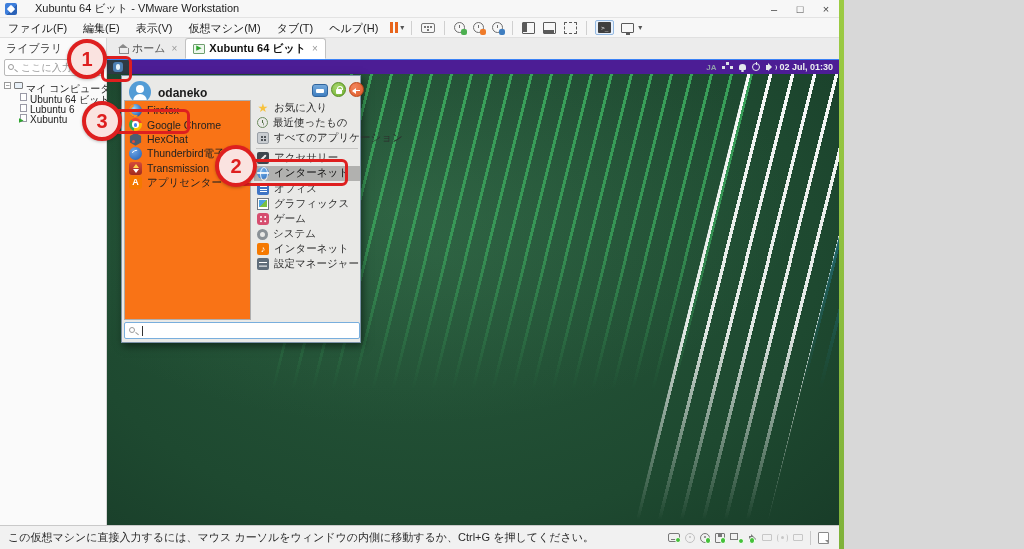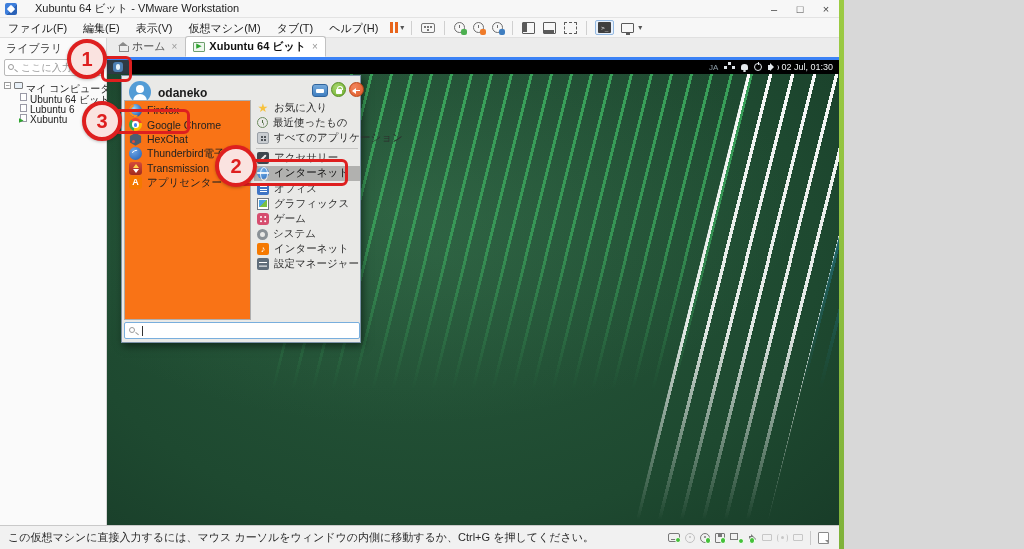--- a/index.html
+++ b/index.html
@@ -35,21 +35,21 @@
   .i-pane{width:13px;height:12px;border:1.5px solid #5a5a5a;border-radius:1px;}
   .i-pane.left::after{content:"";position:absolute;left:0;top:0;width:4px;height:9px;background:#5a5a5a;}
   .i-pane.bottom::after{content:"";position:absolute;left:0;bottom:0;width:10px;height:3px;background:#5a5a5a;}
   .i-pane.full{border-style:dashed;}
   .tb-active{border:1px solid #94b9e2;background:#e7f0fb;border-radius:2px;padding:1px 2px;margin:0 3px;display:flex;align-items:center;}
   .i-console{width:13px;height:11px;background:#3f3f3f;border-radius:1px;color:#fff;font-size:6px;line-height:11px;text-align:center;font-family:"DejaVu Sans Mono",monospace;}
   .i-monitor{width:13px;height:10px;border:1.5px solid #5a5a5a;border-radius:1px;}
   .i-monitor::after{content:"";position:absolute;left:3.5px;bottom:-3px;width:4px;height:2px;background:#5a5a5a;}
 
   
-  .tabbar{position:absolute;left:107px;top:38px;right:5px;height:22px;background:#ececec;border-bottom:3px solid #3b82f6;display:flex;align-items:flex-end;padding-left:3px;}
+  .tabbar{position:absolute;left:107px;top:38px;right:5px;height:22px;background:#ececec;border-bottom:1px solid #3b82f6;display:flex;align-items:flex-end;padding-left:3px;}
   .tab{height:21px;display:flex;align-items:center;gap:4px;padding:0 7px;font-size:11px;color:#555;border:1px solid transparent;}
   .tab.active{background:#fff;border-color:#c2c2c2;border-bottom-color:#fff;border-radius:3px 3px 0 0;color:#111;font-weight:bold;margin-top:45px;}
   .tab-close{color:#999;font-size:10px;font-weight:normal;margin-left:2px;}
   .i-home{width:10px;height:10px;position:relative;}
   .i-home::before{content:"";position:absolute;left:1px;bottom:0;width:8px;height:5px;border:1.3px solid #8a8a8a;border-top:none;}
   .i-home::after{content:"";position:absolute;left:0;top:0;width:0;height:0;border-left:5px solid transparent;border-right:5px solid transparent;border-bottom:4px solid #8a8a8a;}
   .i-vmtab{width:12px;height:10px;border:1.3px solid #6f9f6f;border-radius:1px;background:#eef7ee;position:relative;}
   .i-vmtab::after{content:"▶";position:absolute;left:2px;top:-1px;font-size:7px;color:#2ea52e;}
 
   
@@ -63,21 +63,21 @@
   .tree{font-size:10px;color:#222;}
   .tnode{display:flex;align-items:flex-start;gap:3px;height:11px;margin:0 0 0 4px;white-space:nowrap;}
   .tnode.child{margin-left:20px;height:10.5px;}
   .expander{width:7px;height:7px;border:1px solid #9a9a9a;background:#fff;font-size:7px;line-height:5px;text-align:center;color:#555;flex:none;}
   .i-pc{width:9px;height:7px;border:1.2px solid #7c7c7c;border-radius:1px;background:#e8f0f8;flex:none;position:relative;}
   .i-vmfile{width:7px;height:8px;border:1.1px solid #9a9aa6;background:#fff;flex:none;position:relative;}
   .i-vmfile.play::after{content:"▶";position:absolute;left:-2px;bottom:-2px;font-size:6px;color:#2ea52e;}
 
   
   .vm{position:absolute;left:107px;top:60px;right:5px;bottom:24px;overflow:hidden;background:#0f2417;}
-  .panel{position:absolute;left:0;top:0;right:0;height:14px;background:#000000;display:flex;align-items:center;z-index:5;}
+  .panel{position:absolute;left:0;top:0;right:0;height:14px;background:#4c1d95;display:flex;align-items:center;z-index:5;font-weight:bold;}
   .whisker-btn{width:22px;height:14px;background:#2e3a44;display:flex;align-items:center;justify-content:center;flex:none;}
   .i-mouse{width:10px;height:10px;border-radius:3px;background:#4d7fb3;position:relative;}
   .i-mouse::after{content:"";position:absolute;left:3px;top:2px;width:4px;height:6px;background:#e8f2fa;border-radius:2px;}
   .tray{margin-left:auto;display:flex;align-items:center;gap:6px;padding-right:6px;}
   .ja{font-size:8px;color:#8fa0ab;}
   .t-net{width:3px;height:3px;background:#dde3e8;box-shadow:-4px 4px 0 #dde3e8,4px 4px 0 #dde3e8;margin:-4px 4px 4px;}
   .t-bell{width:7px;height:6px;background:#e4e9ed;border-radius:50% 50% 15% 15%;position:relative;}
   .t-bell::after{content:"";position:absolute;left:2px;bottom:-2px;width:3px;height:2px;background:#e4e9ed;border-radius:50%;}
   .t-power{width:8px;height:8px;border:1.3px solid #e4e9ed;border-radius:50%;position:relative;}
   .t-power::after{content:"";position:absolute;left:2.4px;top:-2px;width:1.3px;height:3px;background:#e4e9ed;}

